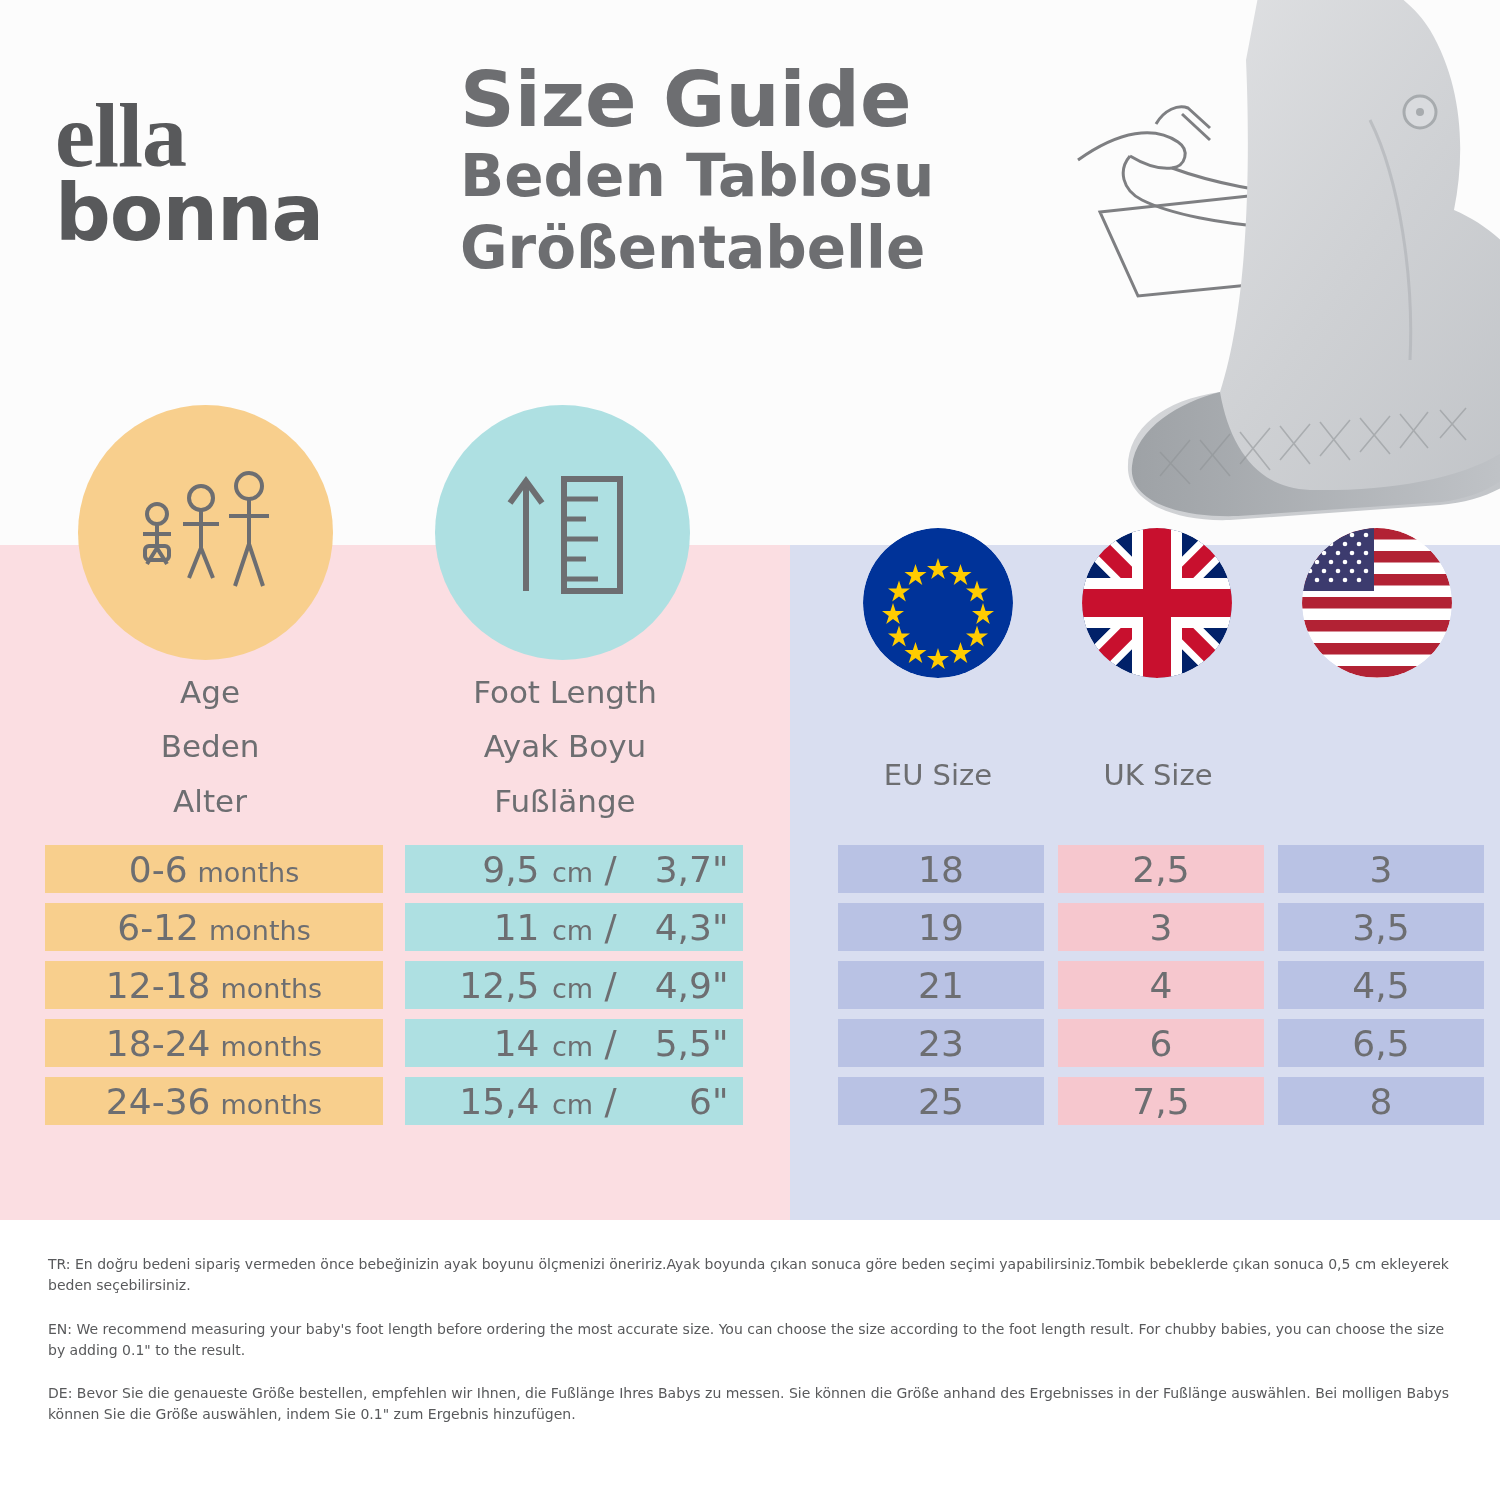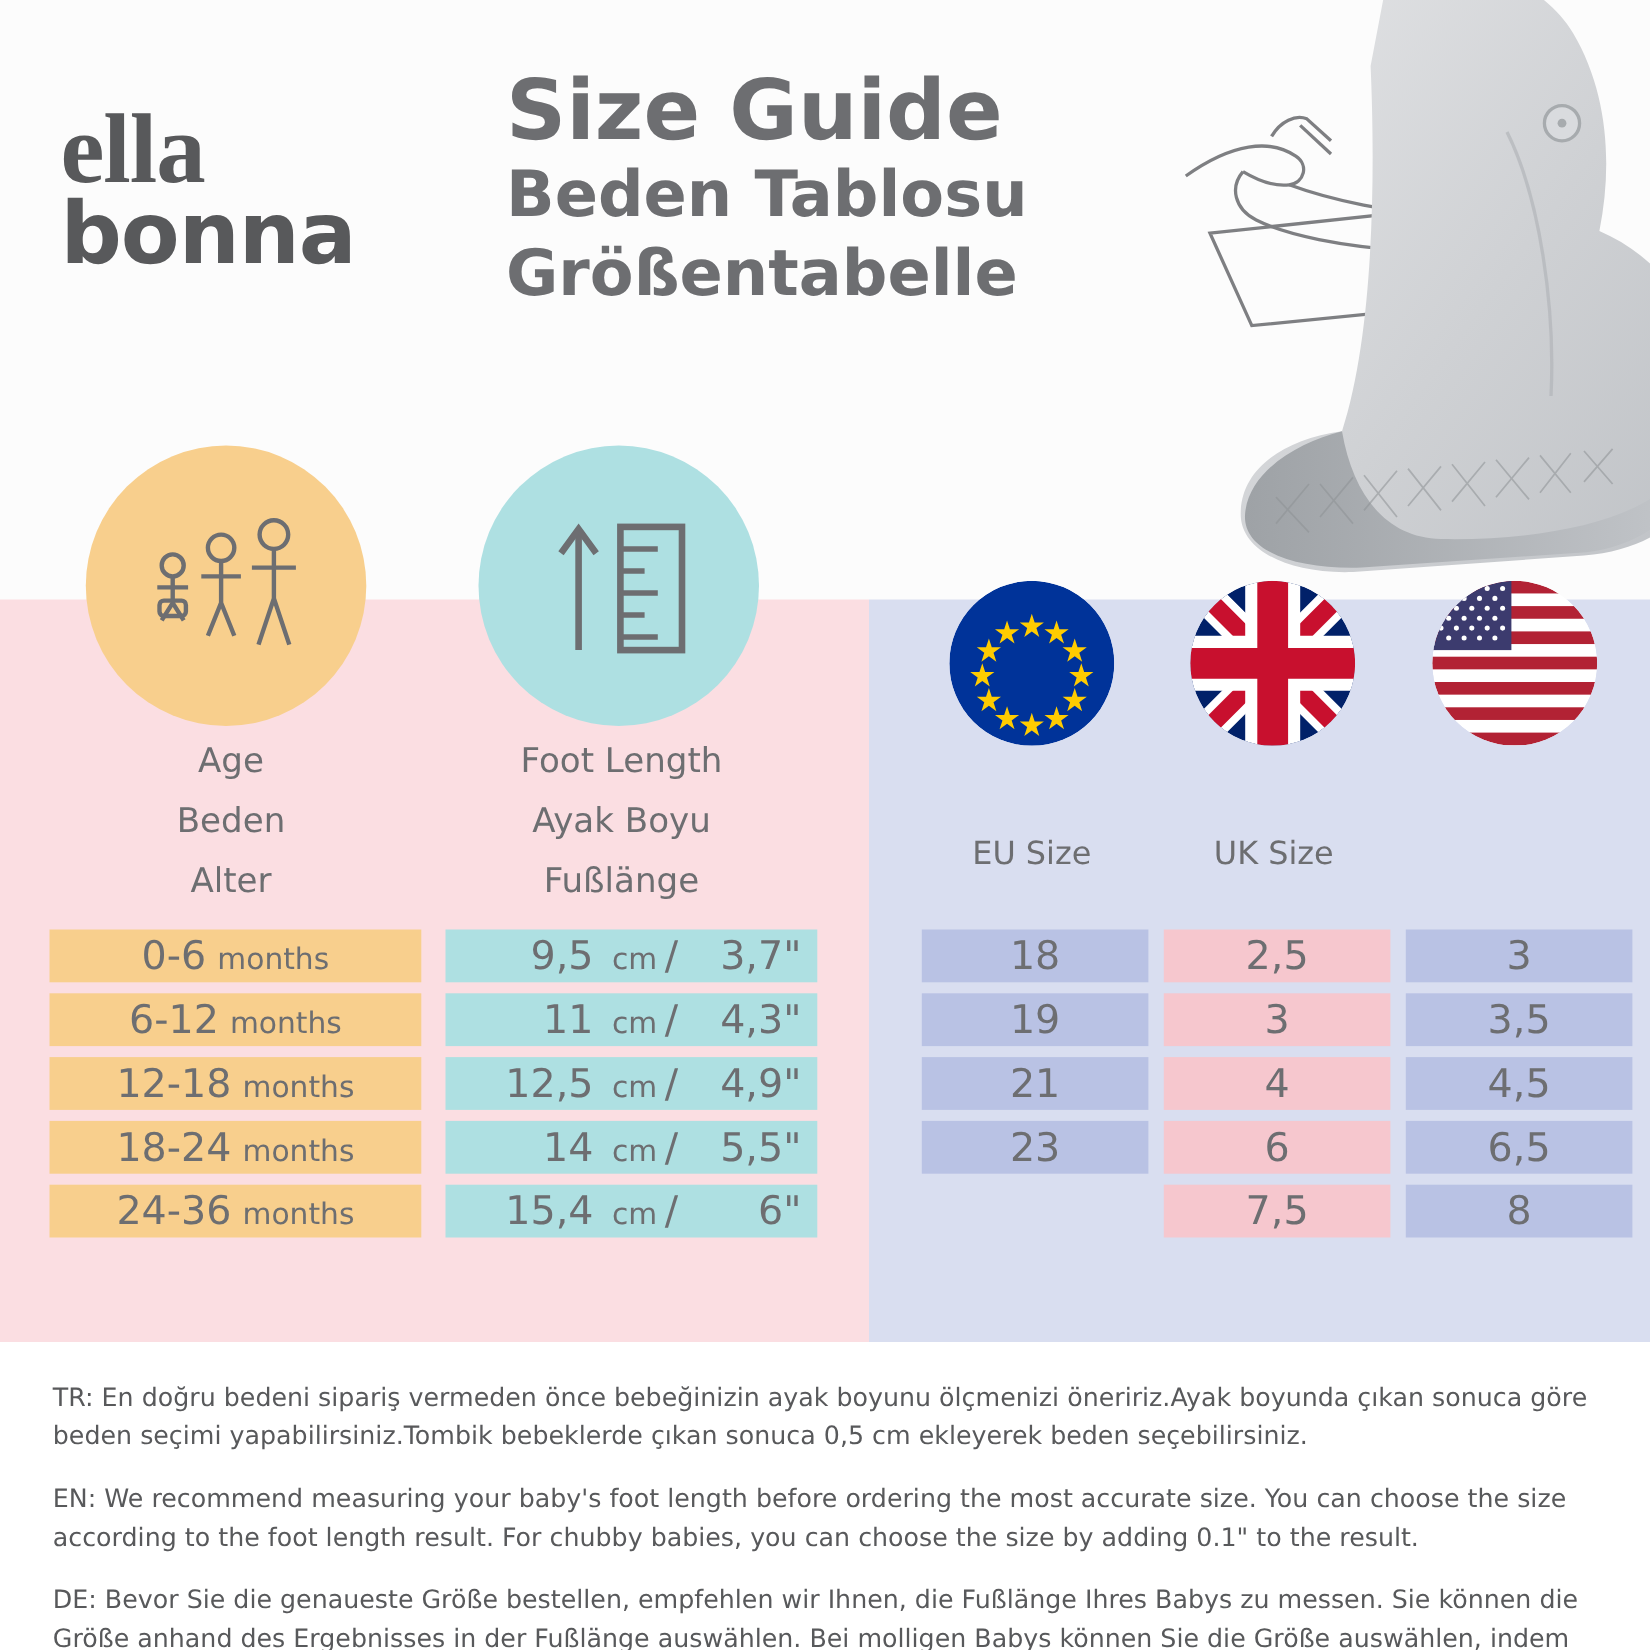--- a/index.html
+++ b/index.html
@@ -85,31 +85,31 @@
   .cell-uk { left: 268px; width: 206px; height: 48px; background: #f6c7ce; justify-content: center; }
   .cell-us { left: 488px; width: 206px; height: 48px; background: #b9c2e4; justify-content: center; }
 
   .big { font-size: 36px; }
   .small { font-size: 27px; }
   .num { font-size: 36px; }
 
   .age-inner { display: flex; align-items: baseline; gap: 10px; }
   .foot-inner { display: flex; align-items: baseline; }
   .foot-val { width: 120px; text-align: right; font-size: 36px; }
-  .foot-unit { width: 58px; text-align: right; font-size: 27px; padding-left: 8px; }
+  .foot-unit { width: 58px; text-align: center; font-size: 27px; padding-left: 8px; }
   .foot-slash { width: 26px; text-align: center; font-size: 36px; }
   .foot-in { width: 105px; text-align: right; font-size: 36px; }
 
   
   .notes {
     position: absolute; left: 0; top: 1220px; width: 1500px; height: 280px;
     background: #ffffff; padding: 34px 48px 0 48px;
   }
   .note {
-    font-size: 23px; line-height: 1.52; color: #58595b; margin-bottom: 22px;
+    font-size: 14px; line-height: 1.52; color: #58595b; margin-bottom: 22px;
     font-family: "DejaVu Sans", sans-serif;
   }
 </style>
 </head>
 <body>
 
 <div id="page">
 
   <div class="top-band">
 
@@ -373,20 +373,21 @@
         </svg>
       </div>
 
       <div class="col-head head-eu">EU Size</div>
       <div class="col-head head-uk">UK Size</div>
 
       <div class="cell cell-eu num" style="top:300px">18</div>
       <div class="cell cell-eu num" style="top:358px">19</div>
       <div class="cell cell-eu num" style="top:416px">21</div>
       <div class="cell cell-eu num" style="top:474px">23</div>
+      <div class="cell cell-eu num" style="top:532px">25</div>
 
       <div class="cell cell-uk num" style="top:300px">2,5</div>
       <div class="cell cell-uk num" style="top:358px">3</div>
       <div class="cell cell-uk num" style="top:416px">4</div>
       <div class="cell cell-uk num" style="top:474px">6</div>
       <div class="cell cell-uk num" style="top:532px">7,5</div>
 
       <div class="cell cell-us num" style="top:300px">3</div>
       <div class="cell cell-us num" style="top:358px">3,5</div>
       <div class="cell cell-us num" style="top:416px">4,5</div>

